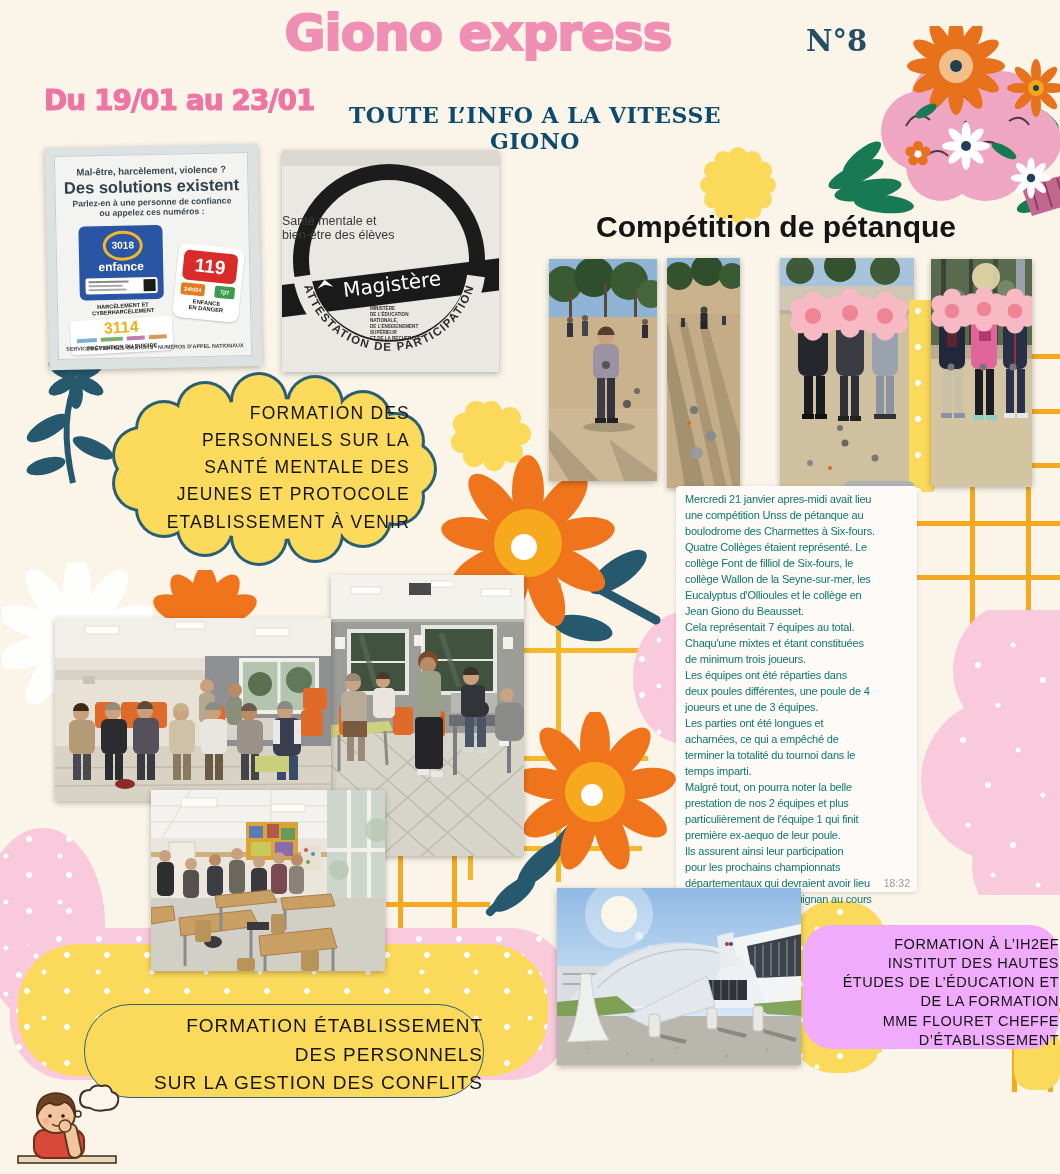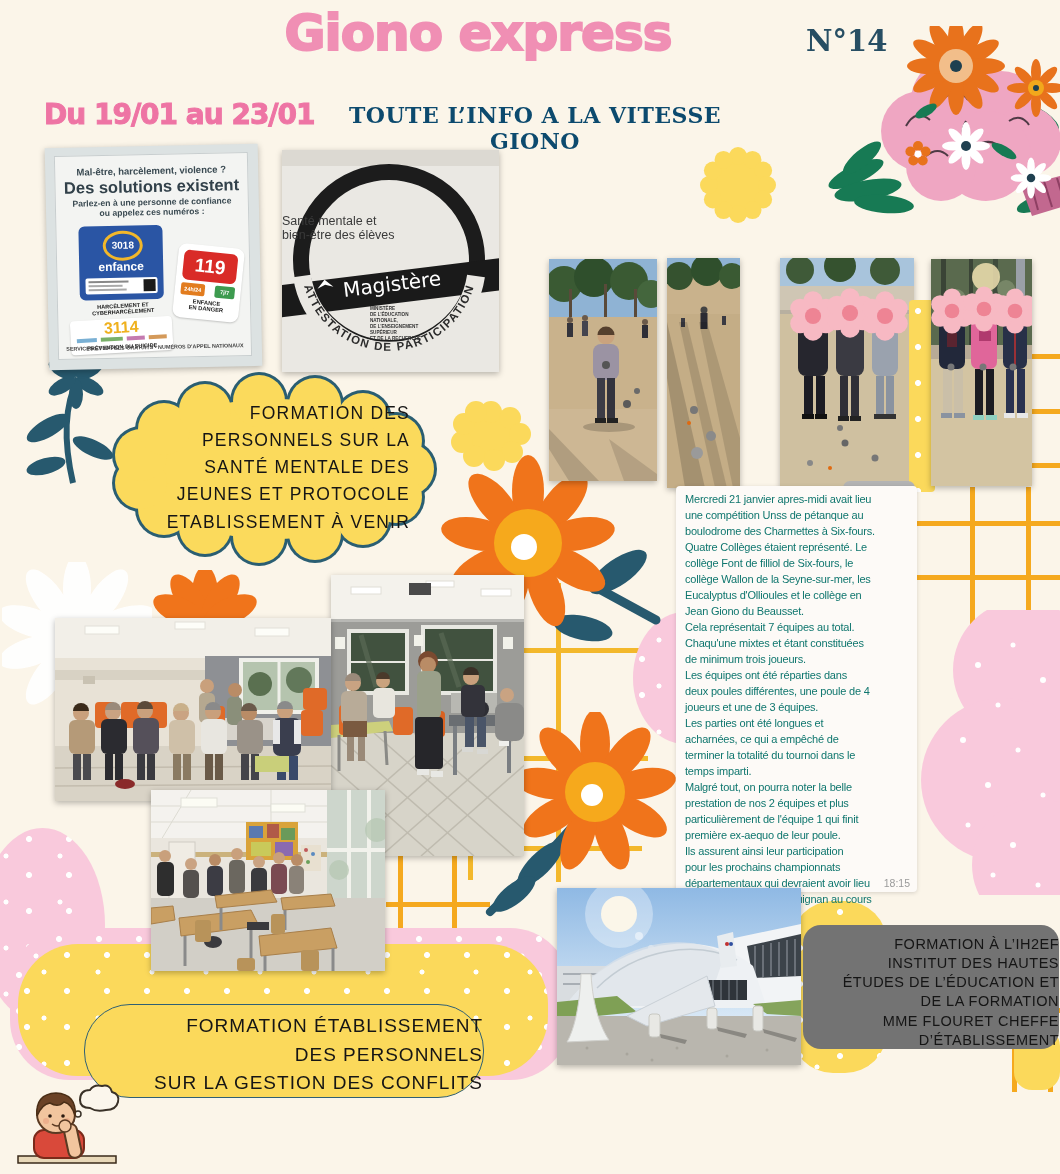--- a/index.html
+++ b/index.html
@@ -156,22 +156,22 @@
         <ellipse cy="-48" rx="15" ry="34" transform="rotate(200)"></ellipse>
       <ellipse cy="-48" rx="15" ry="34" transform="rotate(240)"></ellipse>
         <ellipse cy="-48" rx="15" ry="34" transform="rotate(280)"></ellipse>
       <ellipse cy="-48" rx="15" ry="34" transform="rotate(320)"></ellipse>
     </g>
     <circle cx="127" cy="80" r="30" fill="#F6A91C"></circle>
       <circle cx="124" cy="83" r="11" fill="#FFFFFF"></circle>
   </svg>
 
   <div class="abs title" style="left:128px;top:4px;width:700px;text-align:center;font-size:50px">Giono express</div>
-  <div class="abs slab" style="left:806px;top:24px;font-size:29px;color:#274E63">N°14</div>
-  <div class="abs title" style="left:44px;top:98px;font-size:28px;-webkit-text-stroke:1px #EE74A4;color:#EE74A4">Du 19/01 au 23/01</div>
+  <div class="abs slab" style="left:806px;top:24px;font-size:29px;color:#274E63">N°8</div>
+  <div class="abs title" style="left:44px;top:84px;font-size:28px;-webkit-text-stroke:1px #EE74A4;color:#EE74A4">Du 19/01 au 23/01</div>
   <div class="abs slab" style="left:300px;top:102px;width:470px;text-align:center;font-size:22px;letter-spacing:0.5px">TOUTE L’INFO A LA VITESSE GIONO</div>
 
   <svg class="abs" style="left:826px;top:26px" width="236" height="206" viewBox="0 0 236 206">
     <g fill="#177A54">
       <ellipse cx="30" cy="148" rx="30" ry="9" transform="rotate(-25 30 148)"></ellipse>
       <ellipse cx="42" cy="164" rx="34" ry="10" transform="rotate(-10 42 164)"></ellipse>
       <ellipse cx="58" cy="178" rx="30" ry="9" transform="rotate(5 58 178)"></ellipse>
       <ellipse cx="36" cy="132" rx="24" ry="8" transform="rotate(-40 36 132)"></ellipse>
       <ellipse cx="216" cy="92" rx="20" ry="7" transform="rotate(35 216 92)"></ellipse>
       <ellipse cx="208" cy="178" rx="18" ry="7" transform="rotate(-20 208 178)"></ellipse>
@@ -346,20 +346,21 @@
 bien-être des élèves</div>
     <div class="abs" style="left:50px;top:122px;width:120px;text-align:center;font-size:20px;color:#FFFFFF;transform:rotate(-7deg);font-family:'DejaVu Sans',sans-serif">Magistère</div>
     <div class="abs" style="left:88px;top:156px;font-size:4.6px;line-height:1.3;font-weight:bold;color:#333;white-space:pre-line">MINISTÈRE
 DE L’ÉDUCATION
 NATIONALE,
 DE L’ENSEIGNEMENT
 SUPÉRIEUR
 ET DE LA RECHERCHE</div>
   </div>
 
+  <div class="abs" style="left:596px;top:210px;font-size:30px;font-weight:bold;color:#141414">Compétition de pétanque</div>
 
   <div class="photo" style="left:549px;top:259px;width:108px;height:222px">
     <svg width="108" height="222" viewBox="0 0 108 222">
       <rect width="108" height="70" fill="#8FB3D4"></rect>
       <circle cx="15" cy="25" r="18" fill="#3A5A33"></circle>
         <circle cx="45" cy="18" r="20" fill="#2F4F2C"></circle>
       <circle cx="80" cy="22" r="19" fill="#3A5A33"></circle>
         <circle cx="102" cy="35" r="14" fill="#44663D"></circle>
       <rect x="20" y="30" width="3" height="30" fill="#5A4A3A"></rect>
         <rect x="55" y="25" width="3" height="35" fill="#5A4A3A"></rect>
@@ -536,21 +537,21 @@
 temps imparti.
 Malgré tout, on pourra noter la belle
 prestation de nos 2 équipes et plus
 particulièrement de l'équipe 1  qui finit
 première ex-aequo de leur poule.
 Ils assurent ainsi leur participation
 pour les prochains championnats
 départementaux qui devraient avoir lieu
 au boulodrome de Draguignan au cours
 du  mois de mars.</div>
-    <div class="abs" style="right:7px;bottom:3px;font-size:10.5px;color:#9A9A9A">18:15</div>
+    <div class="abs" style="right:7px;bottom:3px;font-size:10.5px;color:#9A9A9A">18:32</div>
   </div>
 
   <svg class="abs" style="left:108px;top:372px" width="334" height="200" viewBox="0 0 334 200">
     <g fill="#2A5E72">
       <ellipse cx="165" cy="97" rx="140" ry="73"></ellipse>
       <circle cx="300" cy="97" r="29"></circle>
         <circle cx="288" cy="125" r="29"></circle>
         <circle cx="255" cy="147" r="29"></circle>
       <circle cx="207" cy="162" r="29"></circle>
         <circle cx="151" cy="165" r="29"></circle>
@@ -902,21 +903,21 @@
           <circle cx="30" cy="160" r="1.5"></circle>
           <circle cx="70" cy="166" r="1.5"></circle>
           <circle cx="120" cy="160" r="1.5"></circle>
           <circle cx="170" cy="168" r="1.5"></circle>
           <circle cx="210" cy="162" r="1.5"></circle>
           <circle cx="95" cy="172" r="1.5"></circle>
         </g>
     </svg>
   </div>
 
-  <div class="abs" style="left:803px;top:925px;width:256px;height:124px;background:#737373;border-radius:18px">
+  <div class="abs" style="left:803px;top:925px;width:256px;height:124px;background:#f0abfc;border-radius:29px">
     <div class="callout-text" style="padding-top:10px;font-size:14.5px;letter-spacing:0.5px;line-height:1.32">FORMATION À L’IH2EF
 INSTITUT DES HAUTES
 ÉTUDES DE L’ÉDUCATION ET
 DE LA FORMATION
 MME FLOURET CHEFFE
 D’ÉTABLISSEMENT</div>
   </div>
 
 
   <svg class="abs" style="left:6px;top:1078px" width="118" height="96" viewBox="0 0 118 96">

